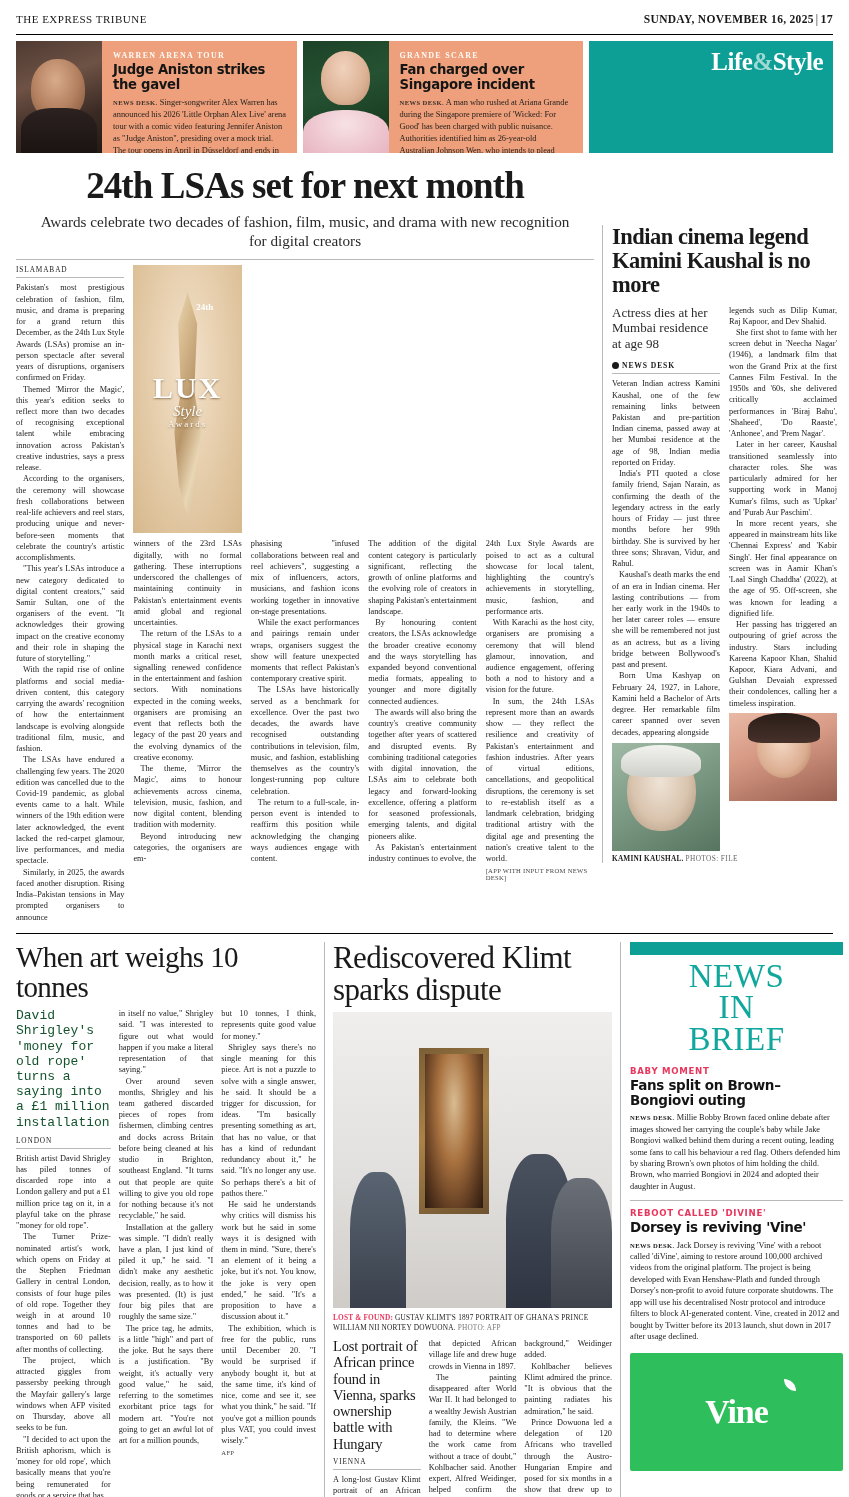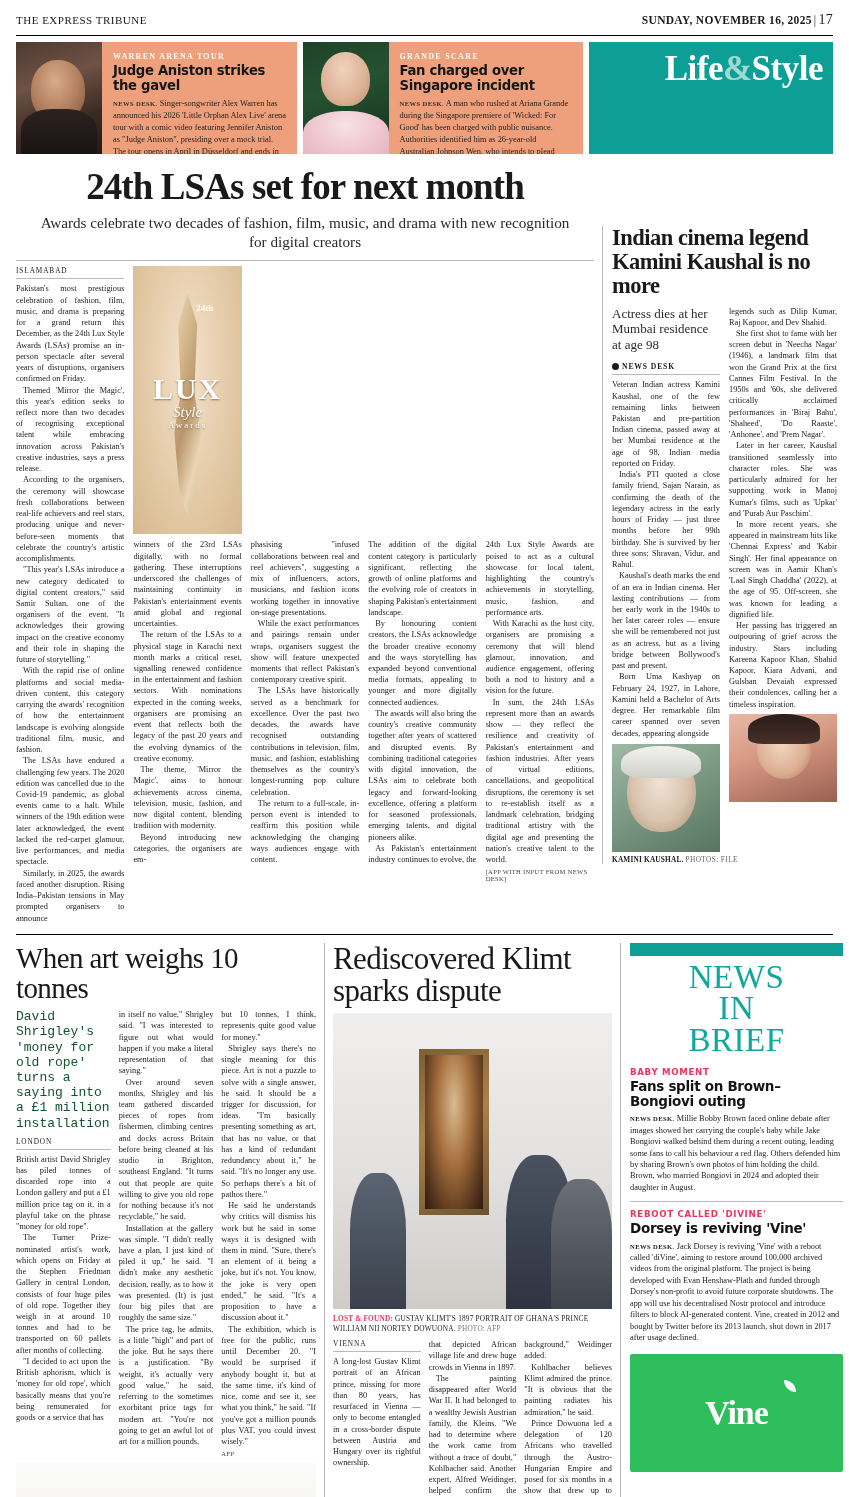--- a/index.html
+++ b/index.html
@@ -22,21 +22,21 @@
   .masthead-left {
     font-family: "Liberation Serif", serif;
     font-size: 11px; letter-spacing: 0.5px; font-weight: 400;
     text-transform: uppercase;
   }
   .masthead-right {
     font-family: "Liberation Serif", serif;
     font-size: 11.5px; letter-spacing: 0.3px; font-weight: 700;
     text-transform: uppercase;
   }
-  .masthead-right .pg { font-size: 14px; font-weight: 400; }
+  .masthead-right .pg { font-size: 12px; font-weight: 700; }
   .masthead-right .sep { font-weight: 400; padding: 0 2px; }
 
   
   .teaser-strip {
     display: flex; gap: 6px; margin-top: 6px; height: 112px; border-radius: 32px;
   }
   .teaser {
     flex: 1 1 0; display: flex; background: #eda07b; overflow: hidden;
   }
   .teaser-photo { width: 86px; flex: none; position: relative; overflow: hidden; }
@@ -84,21 +84,21 @@
   .teaser-text .nd {
     font-size: 6.6px; letter-spacing: 0.4px; text-transform: uppercase;
     font-weight: 700; color: #3a302a;
   }
   .brandbox {
     width: 244px; flex: none; background: #0d9e95; position: relative;
   }
   .brandbox-title {
     position: absolute; right: 10px; top: 7px;
     font-family: "Liberation Serif", serif;
-    font-size: 35px; font-weight: 700; color: #ffffff; letter-spacing: -0.5px;
+    font-size: 25px; font-weight: 700; color: #ffffff; letter-spacing: -0.5px;
   }
   .brandbox-title .amp { color: #9fd9d4; }
 
   
   .main-area { display: flex; gap: 8px; margin-top: 12px; align-items: center; }
   .lead-zone { width: 578px; flex: none; }
   .side-rail { width: 235px; flex: none; border-left: 1px solid #b9b9b9; padding-left: 9px; }
 
   .lead-head {
     font-family: "Liberation Serif", serif;
@@ -442,20 +442,21 @@
 
     <div class="lower-left">
       <div class="sec-head big">When art weighs 10 tonnes</div>
       <div class="three-col">
         <div class="col">
           <div class="standfirst">David Shrigley's 'money for old rope' turns a saying into a £1 million installation</div>
           <div style="height:6px"></div>
           <div class="dateline">LONDON</div>
           <p class="body first">British artist David Shrigley has piled tonnes of discarded rope into a London gallery and put a £1 million price tag on it, in a playful take on the phrase "money for old rope".</p>
           <p class="body">The Turner Prize-nominated artist's work, which opens on Friday at the Stephen Friedman Gallery in central London, consists of four huge piles of old rope. Together they weigh in at around 10 tonnes and had to be transported on 60 pallets after months of collecting.</p>
+          <p class="body">The project, which attracted giggles from passersby peeking through the Mayfair gallery's large windows when AFP visited on Thursday, above all seeks to be fun.</p>
           <p class="body">"I decided to act upon the British aphorism, which is 'money for old rope', which basically means that you're being remunerated for goods or a service that has</p>
         </div>
         <div class="col">
           <p class="body first">in itself no value," Shrigley said. "I was interested to figure out what would happen if you make a literal representation of that saying."</p>
           <p class="body">Over around seven months, Shrigley and his team gathered discarded pieces of ropes from fishermen, climbing centres and docks across Britain before being cleaned at his studio in Brighton, southeast England. "It turns out that people are quite willing to give you old rope for nothing because it's not recyclable," he said.</p>
           <p class="body">Installation at the gallery was simple. "I didn't really have a plan, I just kind of piled it up," he said. "I didn't make any aesthetic decision, really, as to how it was presented. (It) is just four big piles that are roughly the same size."</p>
           <p class="body">The price tag, he admits, is a little "high" and part of the joke. But he says there is a justification. "By weight, it's actually very good value," he said, referring to the sometimes exorbitant price tags for modern art. "You're not going to get an awful lot of art for a million pounds,</p>
         </div>
         <div class="col">
           <p class="body first">but 10 tonnes, I think, represents quite good value for money."</p>
@@ -482,20 +483,21 @@
         <div class="gal-person" style="left:78%;width:22%;height:44%;background:linear-gradient(180deg,#6b6f78 0%,#3f444c 100%);"></div>
       </div>
       <div class="caption-bar">
         <span class="found">LOST &amp; FOUND:</span>
         <span>Gustav Klimt's 1897 portrait of Ghana's Prince William Nii Nortey Dowuona.</span>
         <span class="src">PHOTO: AFP</span>
       </div>
       <div style="height:6px"></div>
       <div class="three-col">
         <div class="col">
+          <div class="sub-head">Lost portrait of African prince found in Vienna, sparks ownership battle with Hungary</div>
           <div class="dateline">VIENNA</div>
           <p class="body first">A long-lost Gustav Klimt portrait of an African prince, missing for more than 80 years, has resurfaced in Vienna — only to become entangled in a cross-border dispute between Austria and Hungary over its rightful ownership.</p>
 
         </div>
         <div class="col">
           <p class="body first">that depicted African village life and drew huge crowds in Vienna in 1897.</p>
           <p class="body">The painting disappeared after World War II. It had belonged to a wealthy Jewish Austrian family, the Kleins. "We had to determine where the work came from without a trace of doubt," Kohlbacher said. Another expert, Alfred Weidinger, helped confirm the portrait's authenticity.</p>
 
         </div>
         <div class="col">

